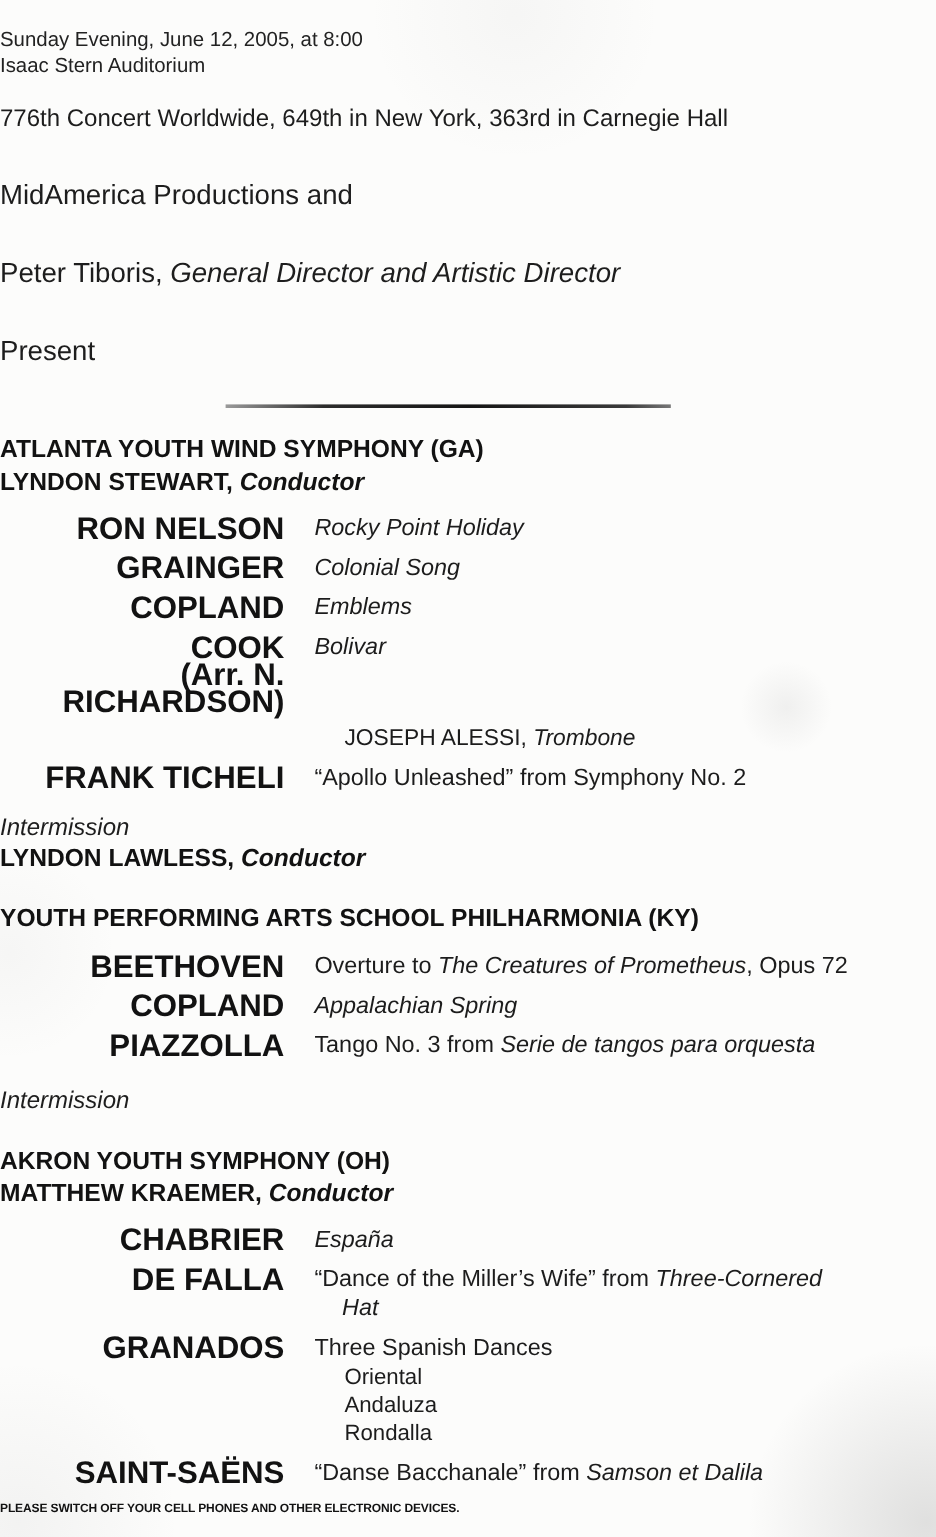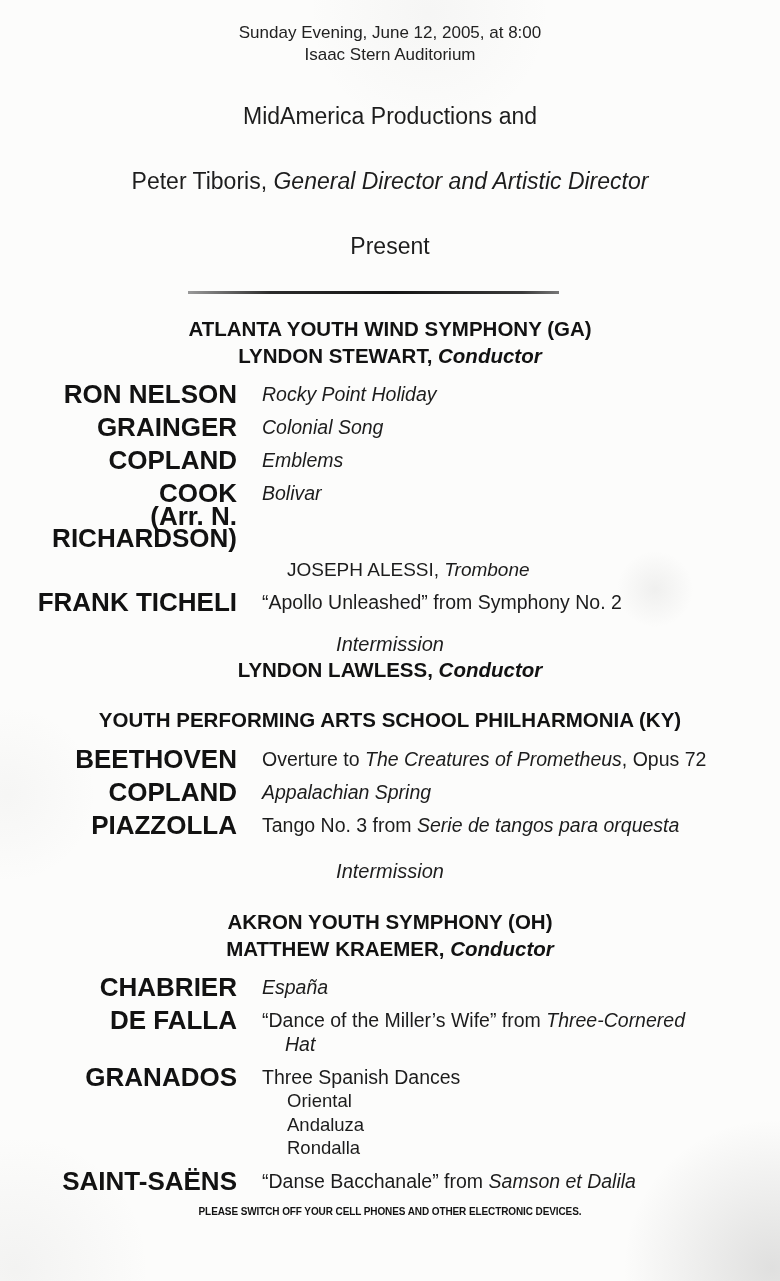--- a/index.html
+++ b/index.html
@@ -13,21 +13,21 @@
     font-family:"Liberation Sans", sans-serif;
     background-color:#fcfcfb;
     background-image:
       radial-gradient(circle at 99% 99%, rgba(110,110,110,.20), rgba(110,110,110,0) 10%),
       radial-gradient(circle at 84% 46%, rgba(130,130,130,.10), rgba(130,130,130,0) 4%),
       radial-gradient(circle at 1% 62%, rgba(130,130,130,.05), rgba(130,130,130,0) 8%),
       radial-gradient(circle at 55% 1%, rgba(130,130,130,.05), rgba(130,130,130,0) 9%),
       radial-gradient(circle at 2% 99%, rgba(120,120,120,.07), rgba(120,120,120,0) 9%);
   }
   .content{padding-top:22px;}
-  .c{text-align:center;}
+  .c{}
   .it{font-style:italic;}
 
   .hdr-small{font-size:17px;line-height:22px;color:#222;}
   .hdr-count{font-size:20px;line-height:26px;margin-top:20px;color:#1d1d1d;}
   .hdr-prod{font-size:23px;line-height:29px;margin-top:36px;color:#1d1d1d;}
 
   .series-title{
     font-family:"Liberation Serif", serif;
     font-size:51px;line-height:58px;
     letter-spacing:1px;
@@ -78,20 +78,21 @@
 </style>
 </head>
 <body>
 
 <div class="page">
   <div class="content">
 
     <div class="c hdr-small">Sunday Evening, June 12, 2005, at 8:00</div>
     <div class="c hdr-small">Isaac Stern Auditorium</div>
 
+    <div class="c hdr-count">776th Concert Worldwide, 649th in New York, 363rd in Carnegie Hall</div>
 
     <div class="c hdr-prod">MidAmerica Productions and</div>
     <div class="c hdr-prod"><span>Peter Tiboris,</span> <span class="it">General Director and Artistic Director</span></div>
     <div class="c hdr-prod">Present</div>
 
     <div class="divider"></div>
 
     <div class="c ens-name first">ATLANTA YOUTH WIND SYMPHONY (GA)</div>
     <div class="c ens-conductor"><span>LYNDON STEWART,</span> <span class="it">Conductor</span></div>
 

